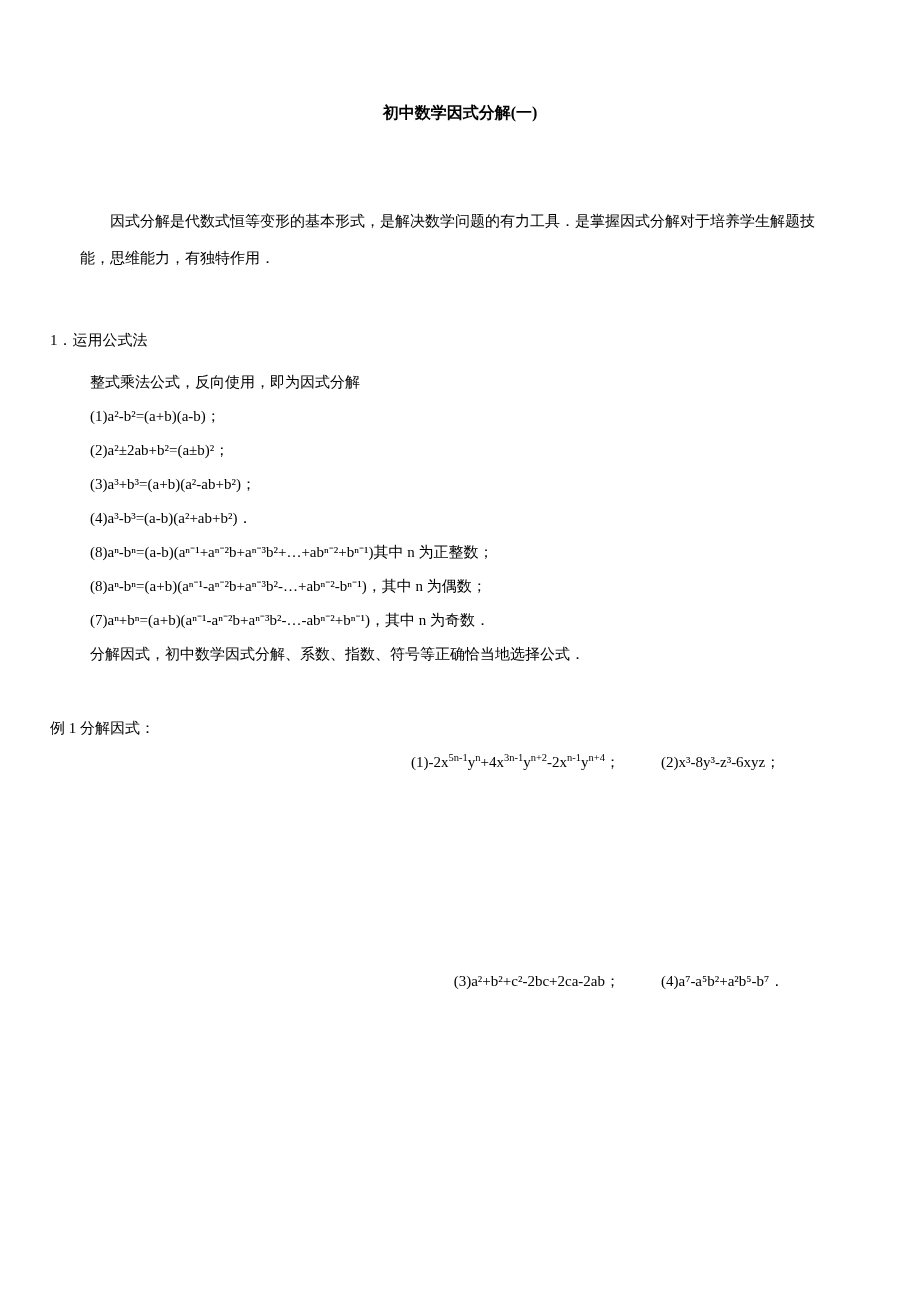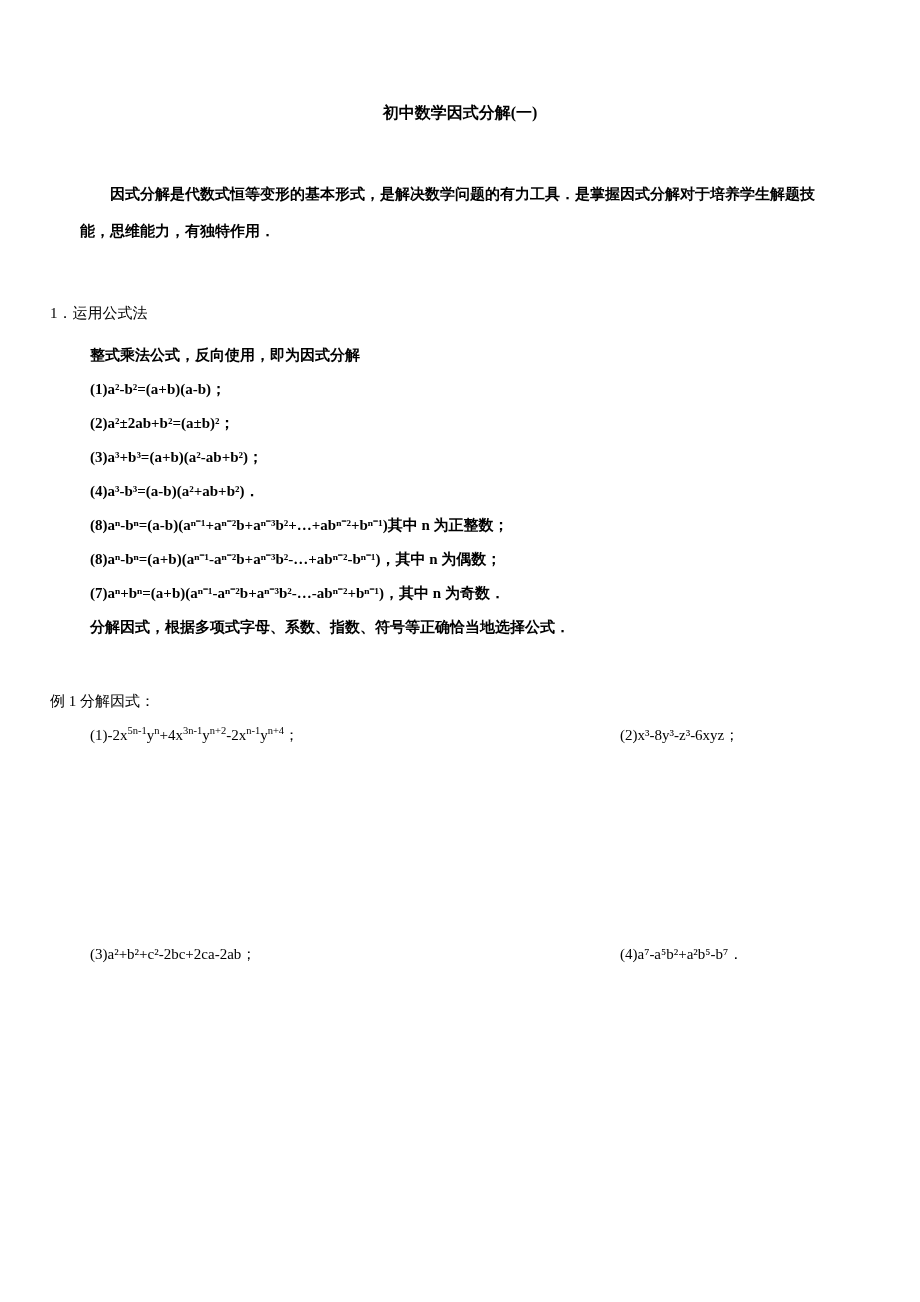--- a/index.html
+++ b/index.html
@@ -9,56 +9,56 @@
       color: #000;
       background: #fff;
       margin: 0;
       padding: 100px 50px 50px 50px;
       width: 820px;
     }
     .title {
       text-align: center;
       font-weight: bold;
       font-size: 16px;
-      margin-bottom: 50px;
+      margin-bottom: 77px;
     }
     .intro {
       text-indent: 2em;
       line-height: 2.5;
       margin-bottom: 50px;
       padding: 0 30px 0 30px;
-      font-weight: bold;
     }
     .section-heading {
       margin-bottom: 18px;
       margin-top: 10px;
     }
     .content-block {
       padding-left: 40px;
     }
     .content-block .line {
       margin: 10px 0;
-      font-weight: bold;
     }
     .example-heading {
       margin-top: 50px;
       margin-bottom: 10px;
     }
     .example-items {
       padding-left: 40px;
     }
     .example-row {
       display: flex;
       margin: 10px 0;
     }
     .example-row .col1 {
       flex: 0 0 530px;
+      text-align: right;
     }
     .example-row .col2 {
       flex: 1;
+      margin-left: 41px;
     }
     .gap-large {
       height: 175px;
     }
     sup {
       font-size: 0.7em;
       vertical-align: super;
       line-height: 0;
     }
   </style>
@@ -73,21 +73,21 @@
 
 <div class="content-block">
   <div class="line">整式乘法公式，反向使用，即为因式分解</div>
   <div class="line">(1)a²-b²=(a+b)(a-b)；</div>
   <div class="line">(2)a²±2ab+b²=(a±b)²；</div>
   <div class="line">(3)a³+b³=(a+b)(a²-ab+b²)；</div>
   <div class="line">(4)a³-b³=(a-b)(a²+ab+b²)．</div>
   <div class="line">(8)aⁿ-bⁿ=(a-b)(aⁿ⁻¹+aⁿ⁻²b+aⁿ⁻³b²+…+abⁿ⁻²+bⁿ⁻¹)其中 n 为正整数；</div>
   <div class="line">(8)aⁿ-bⁿ=(a+b)(aⁿ⁻¹-aⁿ⁻²b+aⁿ⁻³b²-…+abⁿ⁻²-bⁿ⁻¹)，其中 n 为偶数；</div>
   <div class="line">(7)aⁿ+bⁿ=(a+b)(aⁿ⁻¹-aⁿ⁻²b+aⁿ⁻³b²-…-abⁿ⁻²+bⁿ⁻¹)，其中 n 为奇数．</div>
-  <div class="line">分解因式，根据多项式字母、系数、指数、符号等正确恰当地选择公式．</div>
+  <div class="line">分解因式，初中数学因式分解、系数、指数、符号等正确恰当地选择公式．</div>
 </div>
 
 <div class="example-heading">例 1 分解因式：</div>
 
 <div class="example-items">
   <div class="example-row">
     <div class="col1">(1)-2x<sup>5n-1</sup>y<sup>n</sup>+4x<sup>3n-1</sup>y<sup>n+2</sup>-2x<sup>n-1</sup>y<sup>n+4</sup>；</div>
     <div class="col2">(2)x³-8y³-z³-6xyz；</div>
   </div>
   <div class="gap-large"></div>

